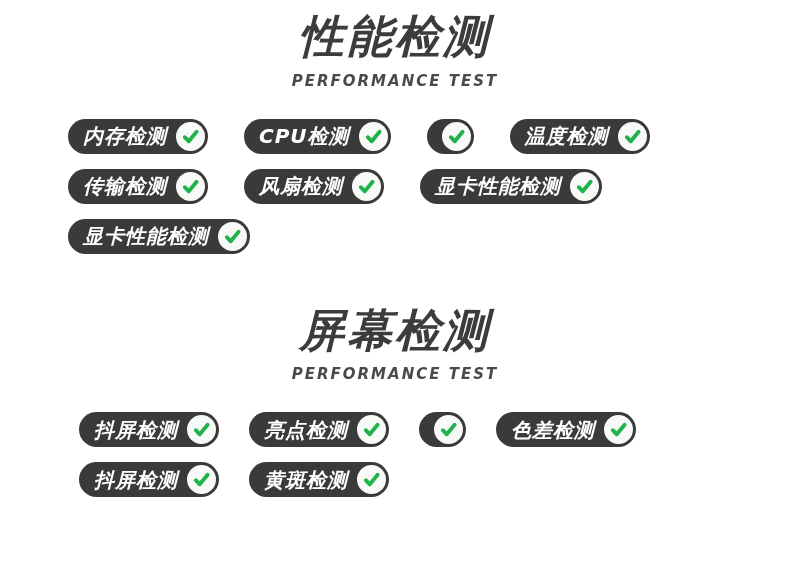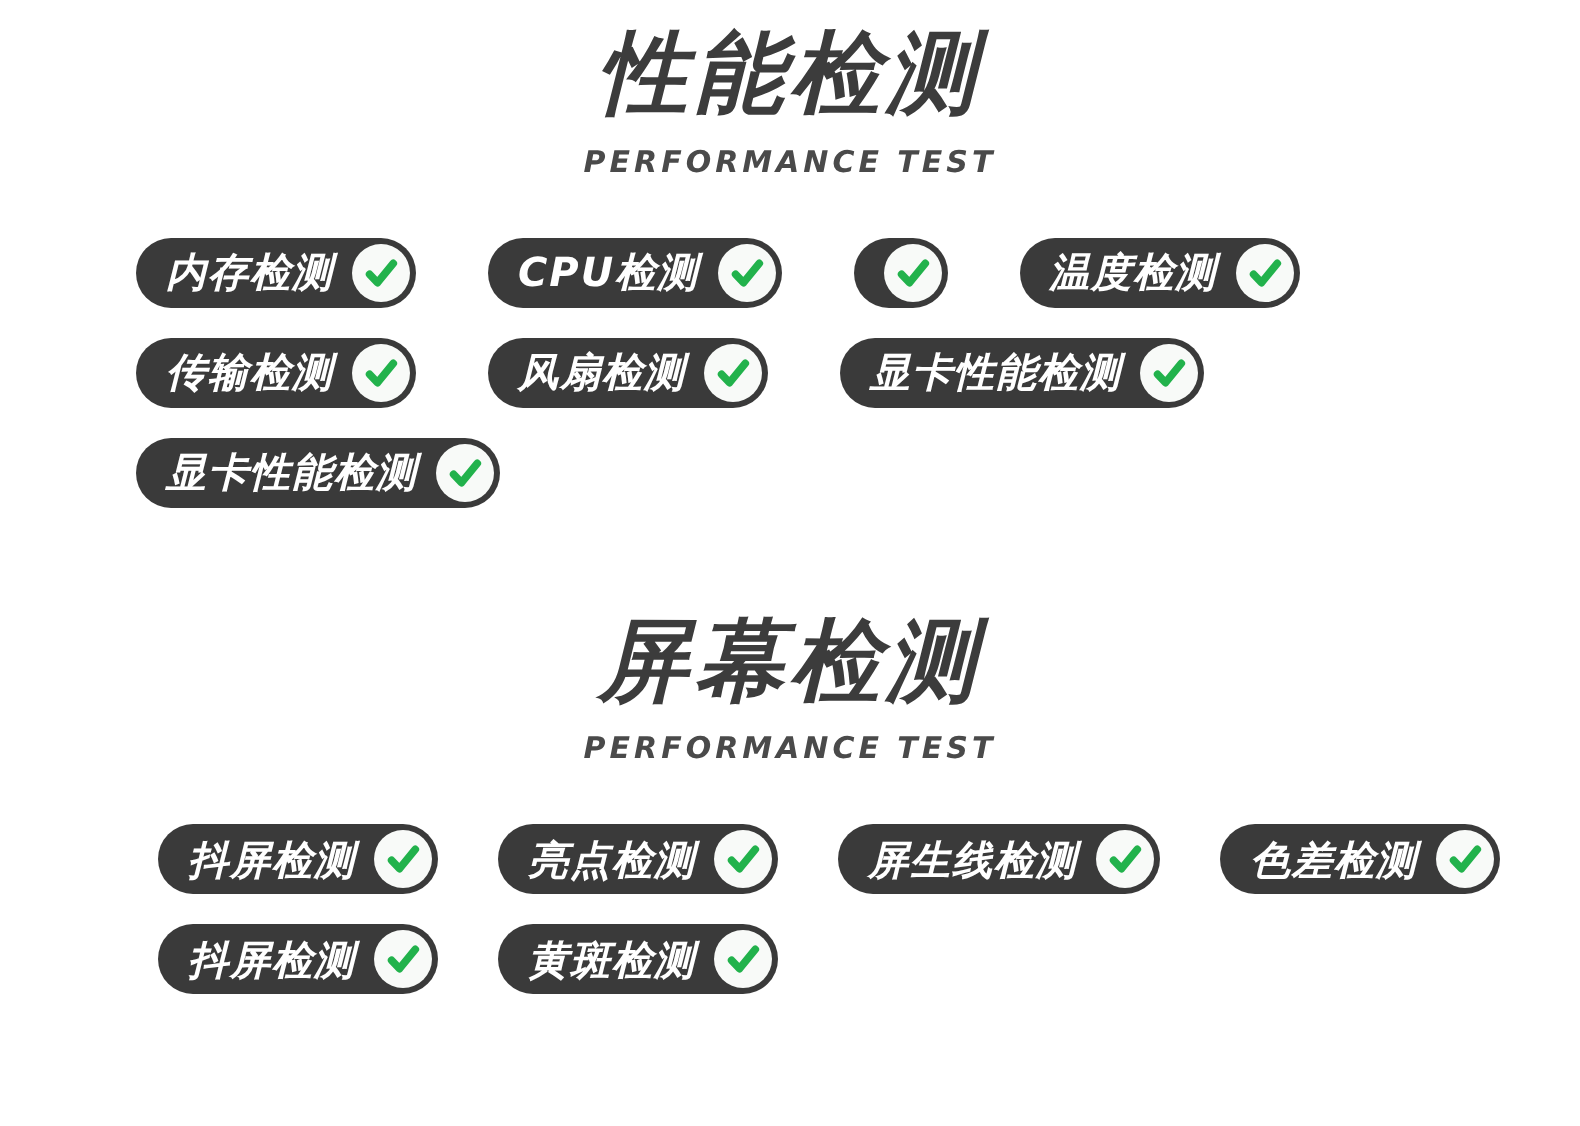--- a/index.html
+++ b/index.html
@@ -177,21 +177,20 @@
             </div>
             <div class="pill">
               <span class="pill-label">亮点检测</span>
               <span class="check-circle">
                 <svg width="21" height="21" viewBox="0 0 24 24">
                   <path d="M5.5 12.8 L10 17.5 L19 6.5" fill="none" stroke="#22b24c" stroke-width="4.4" stroke-linecap="round" stroke-linejoin="round"></path>
                 </svg>
               </span>
             </div>
             <div class="pill">
-              <span class="pill-label">屏生线检测</span>
               <span class="check-circle">
                 <svg width="21" height="21" viewBox="0 0 24 24">
                   <path d="M5.5 12.8 L10 17.5 L19 6.5" fill="none" stroke="#22b24c" stroke-width="4.4" stroke-linecap="round" stroke-linejoin="round"></path>
                 </svg>
               </span>
             </div>
             <div class="pill">
               <span class="pill-label">色差检测</span>
               <span class="check-circle">
                 <svg width="21" height="21" viewBox="0 0 24 24">

